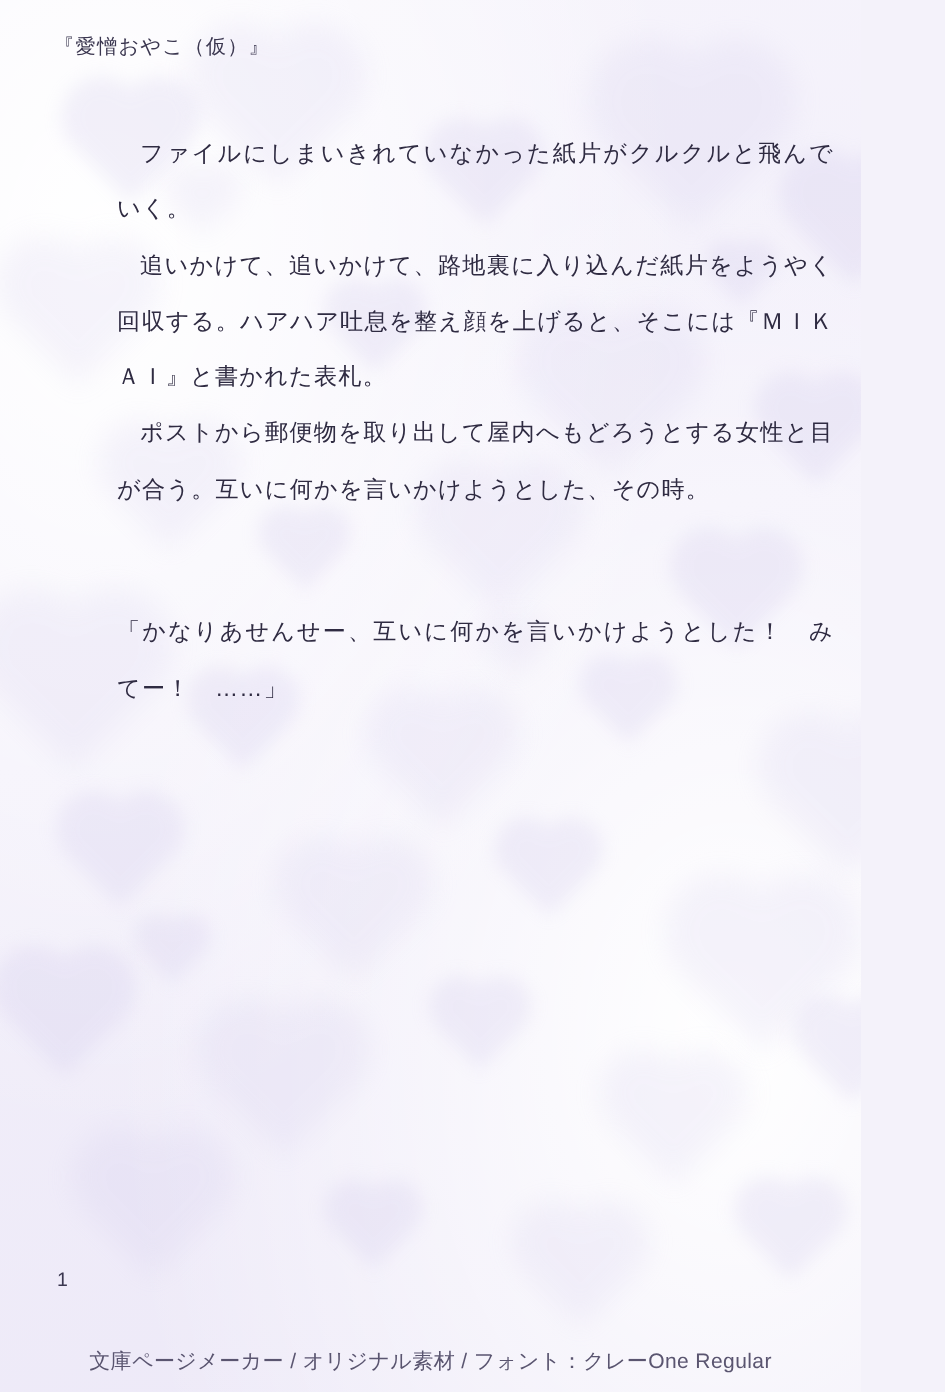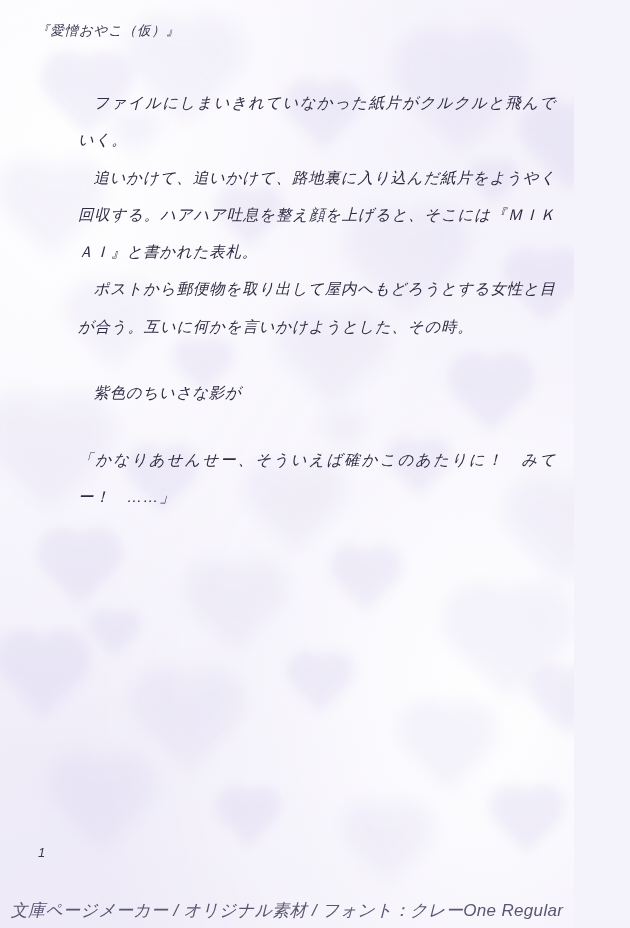--- a/index.html
+++ b/index.html
@@ -16,21 +16,20 @@
 
   #page {
     position: relative;
     width: 574px;
     height: 928px;
     background:
       radial-gradient(ellipse at 12% 18%, #ffffff 0%, rgba(255,255,255,0) 55%),
       radial-gradient(ellipse at 85% 75%, #ffffff 0%, rgba(255,255,255,0) 60%),
       linear-gradient(160deg, #f7f5fc 0%, #f2effa 45%, #ece8f7 100%);
     overflow: hidden;
-    font-style: italic;
   }
 
   
   .hearts {
     position: absolute;
     inset: 0;
     pointer-events: none;
   }
   .heart {
     position: absolute;
@@ -114,21 +113,21 @@
     font-size: 13px;
     color: #3b3750;
   }
 
   .footer {
     position: absolute;
     left: 0;
     right: 0;
     top: 899px;
     text-align: center;
-    font-size: 17px;
+    font-size: 14px;
     color: #5a5570;
     letter-spacing: 0.02em;
   }
 </style>
 </head>
 <body>
 
 <div id="page">
 
   <div class="hearts">
@@ -172,23 +171,22 @@
 
   <div class="content">
 
     <div class="title">『愛憎おやこ（仮）』</div>
 
     <div class="body-text">
       <p class="ind">ファイルにしまいきれていなかった紙片がクルクルと飛んでいく。</p>
       <p class="ind">追いかけて、追いかけて、路地裏に入り込んだ紙片をようやく回収する。ハアハア吐息を整え顔を上げると、そこには『ＭＩＫＡＩ』と書かれた表札。</p>
       <p class="ind">ポストから郵便物を取り出して屋内へもどろうとする女性と目が合う。互いに何かを言いかけようとした、その時。</p>
       <p class="gap"></p>
-      <p class="ind">紫色のちいさな影が</p>
       <p class="gap"></p>
-      <p>「かなりあせんせー、そういえば確かこのあたりに！　みてー！　……」</p>
+      <p>「かなりあせんせー、互いに何かを言いかけようとした！　みてー！　……」</p>
     </div>
 
     <div class="page-number">1</div>
 
     <div class="footer">文庫ページメーカー / オリジナル素材 / フォント：クレーOne Regular</div>
 
   </div>
 </div>
 
 </body></html>

